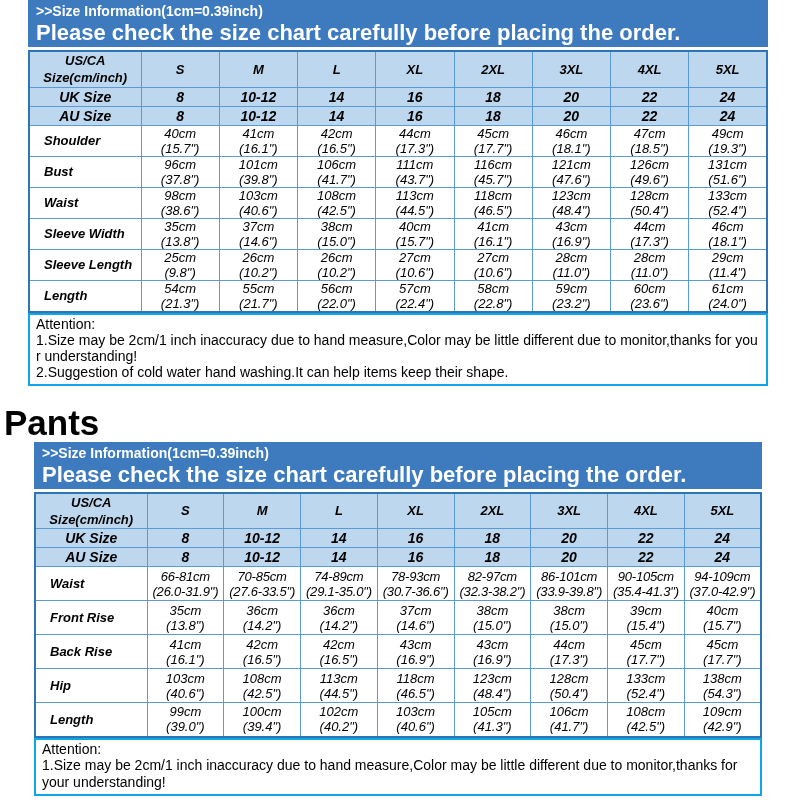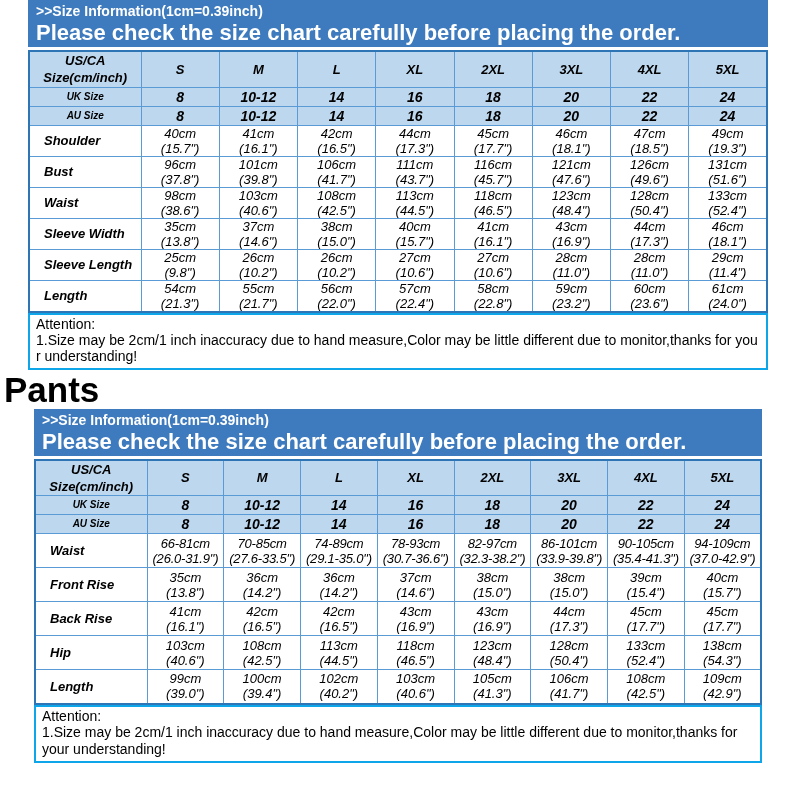--- a/index.html
+++ b/index.html
@@ -30,37 +30,37 @@
   }
   table.size-table td {
     border:1px solid #5B9BD5; text-align:center;
     font-size:13px; padding:0; overflow:hidden;
   }
   tr.head-row { height:36px; }
   td.corner { background:#BDD7EE; font-weight:bold; font-size:15px; line-height:17px; }
   td.size-col { background:#BDD7EE; font-weight:bold; font-size:15px; }
   tr.size-row { height:19px; }
   tr.size-row td { background:#BDD7EE; font-weight:bold; font-size:14px; line-height:16px; }
-  tr.size-row td.corner-sm { font-size:10px; }
+  tr.size-row td.corner-sm { font-size:14px; }
   tr.measure-row td { background:#ffffff; line-height:15px; }
   .blouse tr.measure-row { height:31px; }
   .pants  tr.measure-row { height:34px; }
   td.row-label {
     background:#5B9BD5; color:#000000; font-weight:bold;
     font-size:14px; text-align:left !important; padding-left:14px !important;
   }
   td.small { font-size:12px; letter-spacing:-0.2px; }
 
   .attention {
     border:2px solid #0ea5e9; background:#ffffff;
     padding:1px 4px 4px 6px; font-size:14px; line-height:16px;
   }
   .pants .attention { line-height:16.5px; }
   .attention .breakall { word-break:break-all; }
-  .pants-title { margin-top:1px; }
+  .pants-title { margin-top:18px; }
 </style>
 </head>
 <body>
 
 <div class="section blouse">
   <div class="content">
     <div class="info-block">
       <div class="info-line1">&gt;&gt;Size Information(1cm=0.39inch)</div>
       <div class="info-line2">Please check the size chart carefully before placing the order.</div>
     </div>
@@ -321,20 +321,21 @@
             <td class="measure-cell">
               <div>61cm</div>
               <div>(24.0")</div>
             </td>
           </tr>
         </tbody>
       </table>
     <div class="attention">
       <div>Attention:</div>
       <div class="breakall">1.Size may be 2cm/1 inch inaccuracy due to hand measure,Color may be little different due to monitor,thanks for your understanding!</div>
+      <div>2.Suggestion of cold water hand washing.It can help items keep their shape.</div>
     </div>
   </div>
 </div>
 
 <div class="section pants">
   <div class="section-title pants-title">Pants</div>
   <div class="content">
     <div class="info-block">
       <div class="info-line1">&gt;&gt;Size Information(1cm=0.39inch)</div>
       <div class="info-line2">Please check the size chart carefully before placing the order.</div>

